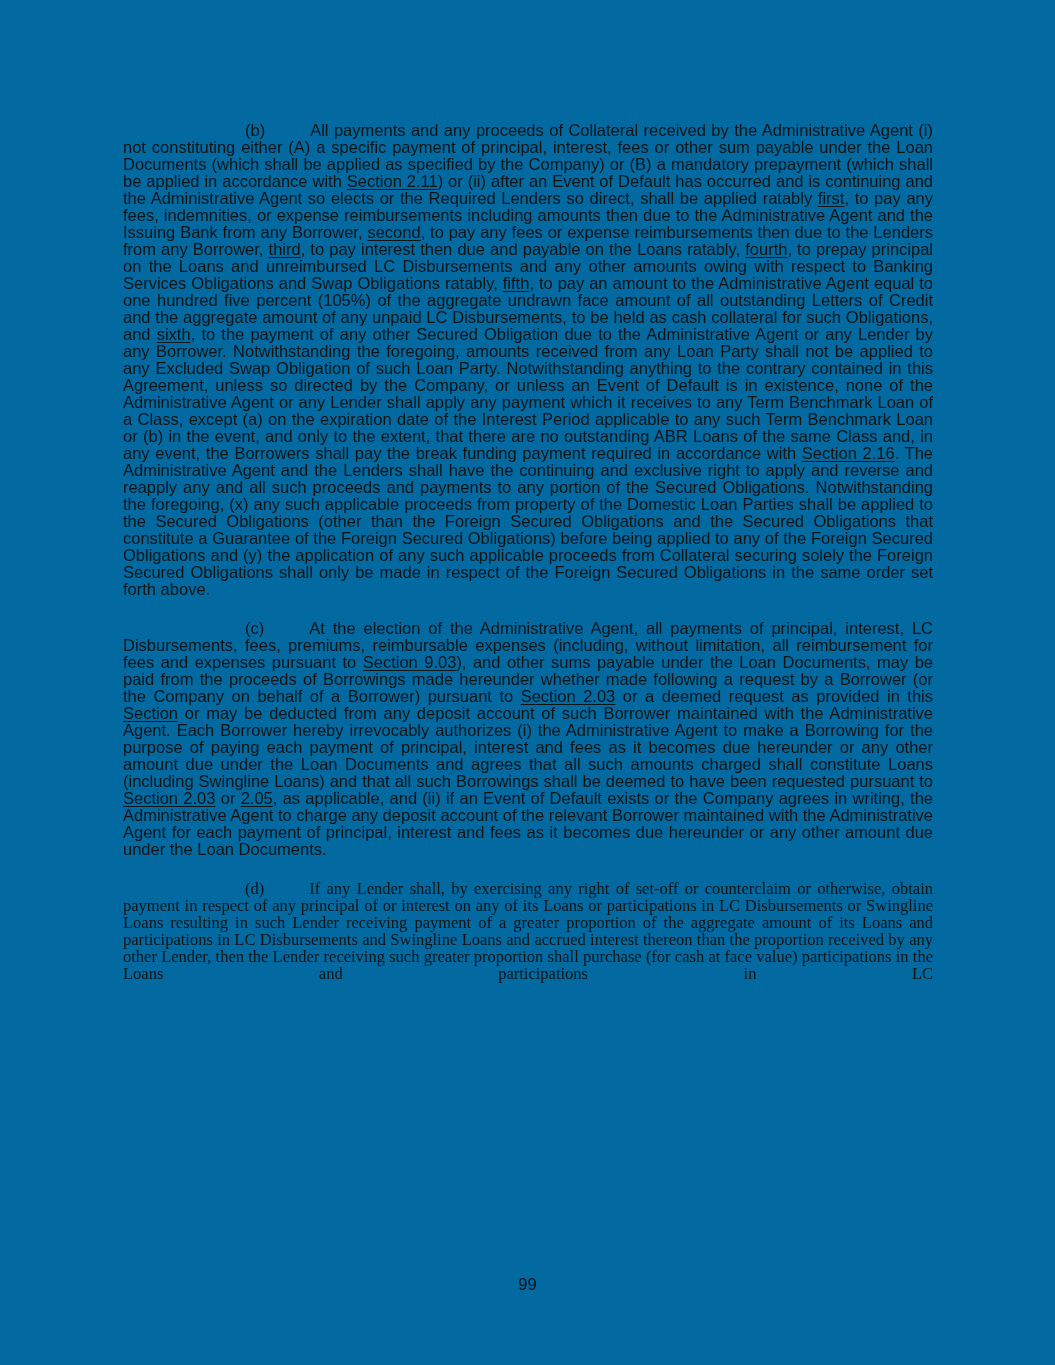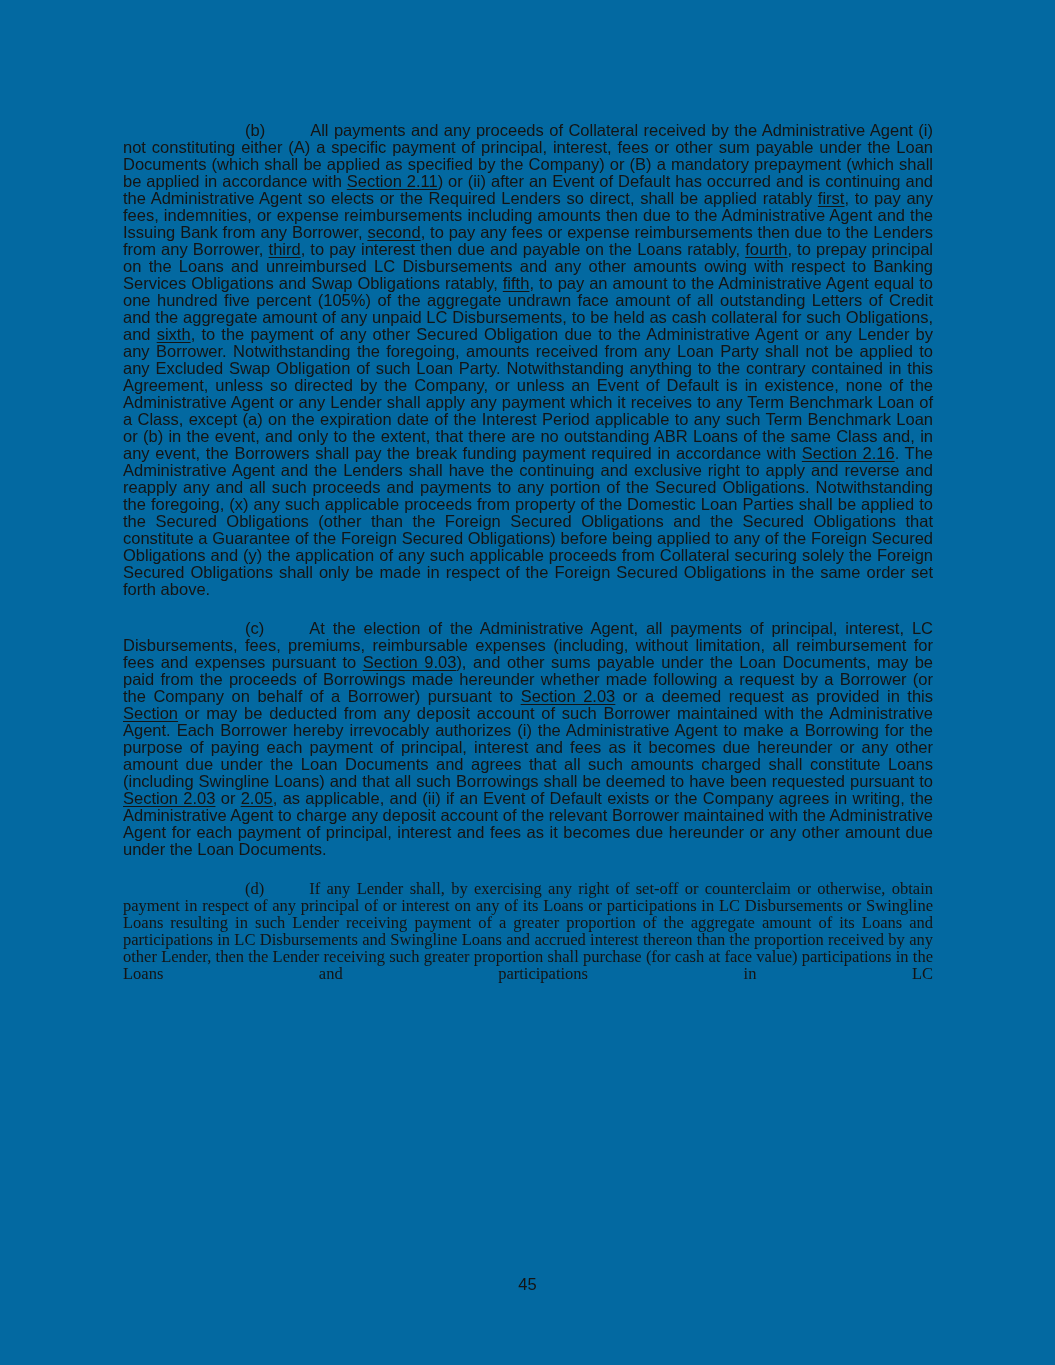--- a/index.html
+++ b/index.html
@@ -46,14 +46,14 @@
   <div class="content">
 
     <p class="para"><span>(b)</span><span class="tab"></span><span class="ptext"><span>All payments and any proceeds of Collateral received by the Administrative Agent (i) not constituting either (A) a specific payment of principal, interest, fees or other sum payable under the Loan Documents (which shall be applied as specified by the Company) or (B) a mandatory prepayment (which shall be applied in accordance with </span><span class="u">Section 2.11</span><span>) or (ii) after an Event of Default has occurred and is continuing and the Administrative Agent so elects or the Required Lenders so direct, shall be applied ratably </span><span class="u">first</span><span>, to pay any fees, indemnities, or expense reimbursements including amounts then due to the Administrative Agent and the Issuing Bank from any Borrower, </span><span class="u">second</span><span>, to pay any fees or expense reimbursements then due to the Lenders from any Borrower, </span><span class="u">third</span><span>, to pay interest then due and payable on the Loans ratably, </span><span class="u">fourth</span><span>, to prepay principal on the Loans and unreimbursed LC Disbursements and any other amounts owing with respect to Banking Services Obligations and Swap Obligations ratably, </span><span class="u">fifth</span><span>, to pay an amount to the Administrative Agent equal to one hundred five percent (105%) of the aggregate undrawn face amount of all outstanding Letters of Credit and the aggregate amount of any unpaid LC Disbursements, to be held as cash collateral for such Obligations, and </span><span class="u">sixth</span><span>, to the payment of any other Secured Obligation due to the Administrative Agent or any Lender by any Borrower.  Notwithstanding the foregoing, amounts received from any Loan Party shall not be applied to any Excluded Swap Obligation of such Loan Party.  Notwithstanding anything to the contrary contained in this Agreement, unless so directed by the Company, or unless an Event of Default is in existence, none of the Administrative Agent or any Lender shall apply any payment which it receives to any Term Benchmark Loan of a Class, except (a) on the expiration date of the Interest Period applicable to any such Term Benchmark Loan or (b) in the event, and only to the extent, that there are no outstanding ABR Loans of the same Class and, in any event, the Borrowers shall pay the break funding payment required in accordance with </span><span class="u">Section 2.16</span><span>.  The Administrative Agent and the Lenders shall have the continuing and exclusive right to apply and reverse and reapply any and all such proceeds and payments to any portion of the Secured Obligations.  Notwithstanding the foregoing, (x) any such applicable proceeds from property of the Domestic Loan Parties shall be applied to the Secured Obligations (other than the Foreign Secured Obligations and the Secured Obligations that constitute a Guarantee of the Foreign Secured Obligations) before being applied to any of the Foreign Secured Obligations and (y) the application of any such applicable proceeds from Collateral securing solely the Foreign Secured Obligations shall only be made in respect of the Foreign Secured Obligations in the same order set forth above.</span></span></p>
 
     <p class="para"><span>(c)</span><span class="tab"></span><span class="ptext"><span>At the election of the Administrative Agent, all payments of principal, interest, LC Disbursements, fees, premiums, reimbursable expenses (including, without limitation, all reimbursement for fees and expenses pursuant to </span><span class="u">Section 9.03</span><span>), and other sums payable under the Loan Documents, may be paid from the proceeds of Borrowings made hereunder whether made following a request by a Borrower (or the Company on behalf of a Borrower) pursuant to </span><span class="u">Section 2.03</span><span> or a deemed request as provided in this </span><span class="u">Section</span><span> or may be deducted from any deposit account of such Borrower maintained with the Administrative Agent.  Each Borrower hereby irrevocably authorizes (i) the Administrative Agent to make a Borrowing for the purpose of paying each payment of principal, interest and fees as it becomes due hereunder or any other amount due under the Loan Documents and agrees that all such amounts charged shall constitute Loans (including Swingline Loans) and that all such Borrowings shall be deemed to have been requested pursuant to </span><span class="u">Section 2.03</span><span> or </span><span class="u">2.05</span><span>, as applicable, and (ii) if an Event of Default exists or the Company agrees in writing, the Administrative Agent to charge any deposit account of the relevant Borrower maintained with the Administrative Agent for each payment of principal, interest and fees as it becomes due hereunder or any other amount due under the Loan Documents.</span></span></p>
 
     <p class="para cont"><span>(d)</span><span class="tab"></span><span class="ptext"><span>If any Lender shall, by exercising any right of set-off or counterclaim or otherwise, obtain payment in respect of any principal of or interest on any of its Loans or participations in LC Disbursements or Swingline Loans resulting in such Lender receiving payment of a greater proportion of the aggregate amount of its Loans and participations in LC Disbursements and Swingline Loans and accrued interest thereon than the proportion received by any other Lender, then the Lender receiving such greater proportion shall purchase (for cash at face value) participations in the Loans and participations in LC</span></span></p>
 
   </div>
 
-  <div class="page-number">45</div>
+  <div class="page-number">99</div>
 </div>
 
 </body></html>

